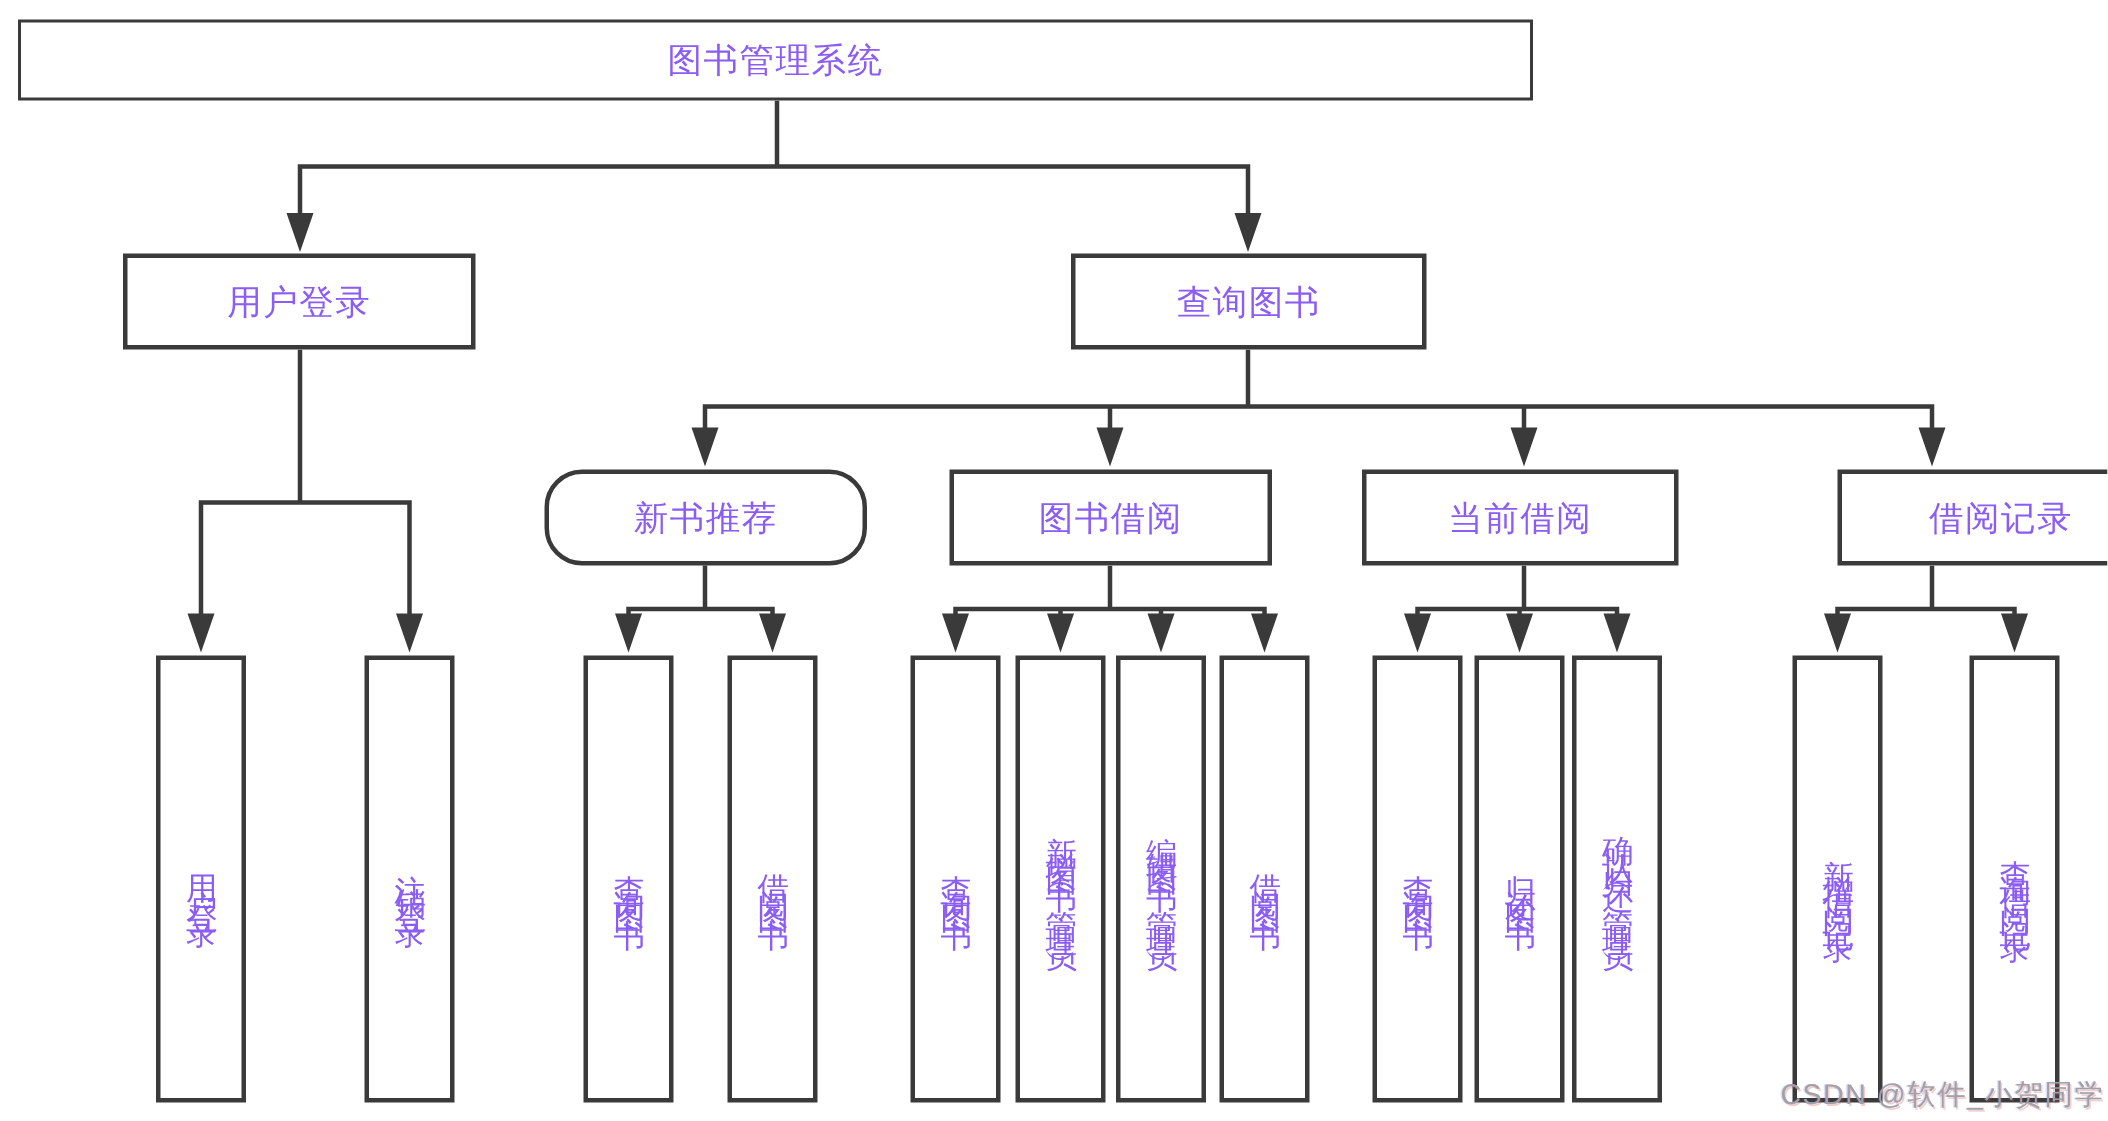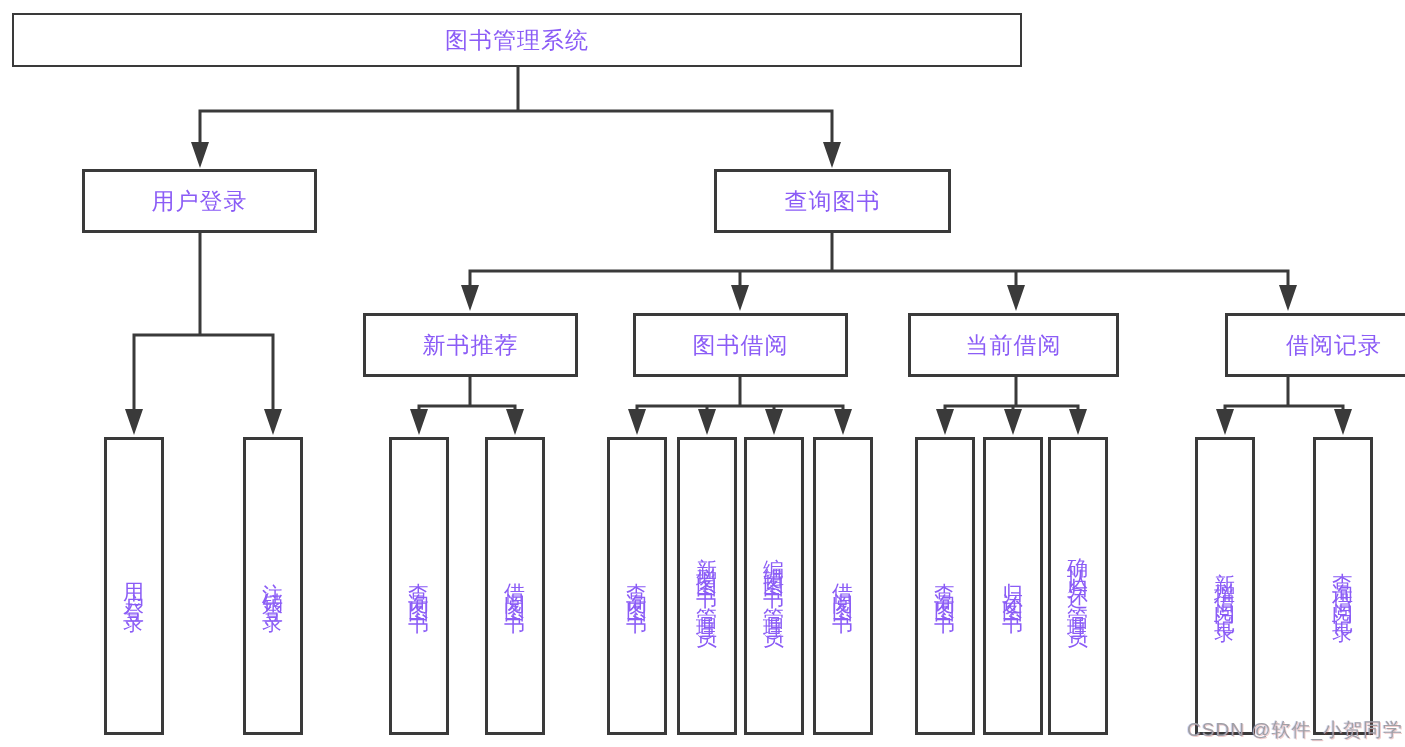--- a/index.html
+++ b/index.html
@@ -103,21 +103,21 @@
              M1069 409 L1087 409 L1078 435 Z
              M1216 409 L1234 409 L1225 435 Z
              M1334 409 L1352 409 L1343 435 Z" fill="#3a3a3a" stroke="none"></path>
   </svg>
 
   <div class="node hbox root-box" style="left:12px; top:13px; width:1010px; height:54px;">图书管理系统</div>
 
   <div class="node hbox" style="left:82px; top:169px; width:235px; height:64px;">用户登录</div>
   <div class="node hbox" style="left:714px; top:169px; width:237px; height:64px;">查询图书</div>
 
-  <div class="node hbox" style="left:363px; top:313px; width:215px; height:64px;">新书推荐</div>
+  <div class="node hbox" style="left:363px; top:313px; width:215px; height:64px;border-radius:25px;">新书推荐</div>
   <div class="node hbox" style="left:633px; top:313px; width:215px; height:64px;text-align:center;">图书借阅</div>
   <div class="node hbox" style="left:908px; top:313px; width:211px; height:64px;">当前借阅</div>
   <div class="node hbox" style="left:1225px; top:313px; width:218px; height:64px;">借阅记录</div>
 
   <div class="node vbox" style="left:104px; top:437px;">
     <span class="vtext">用户登录</span>
   </div>
   <div class="node vbox" style="left:243px; top:437px;">
     <span class="vtext">注销登录</span>
   </div>

